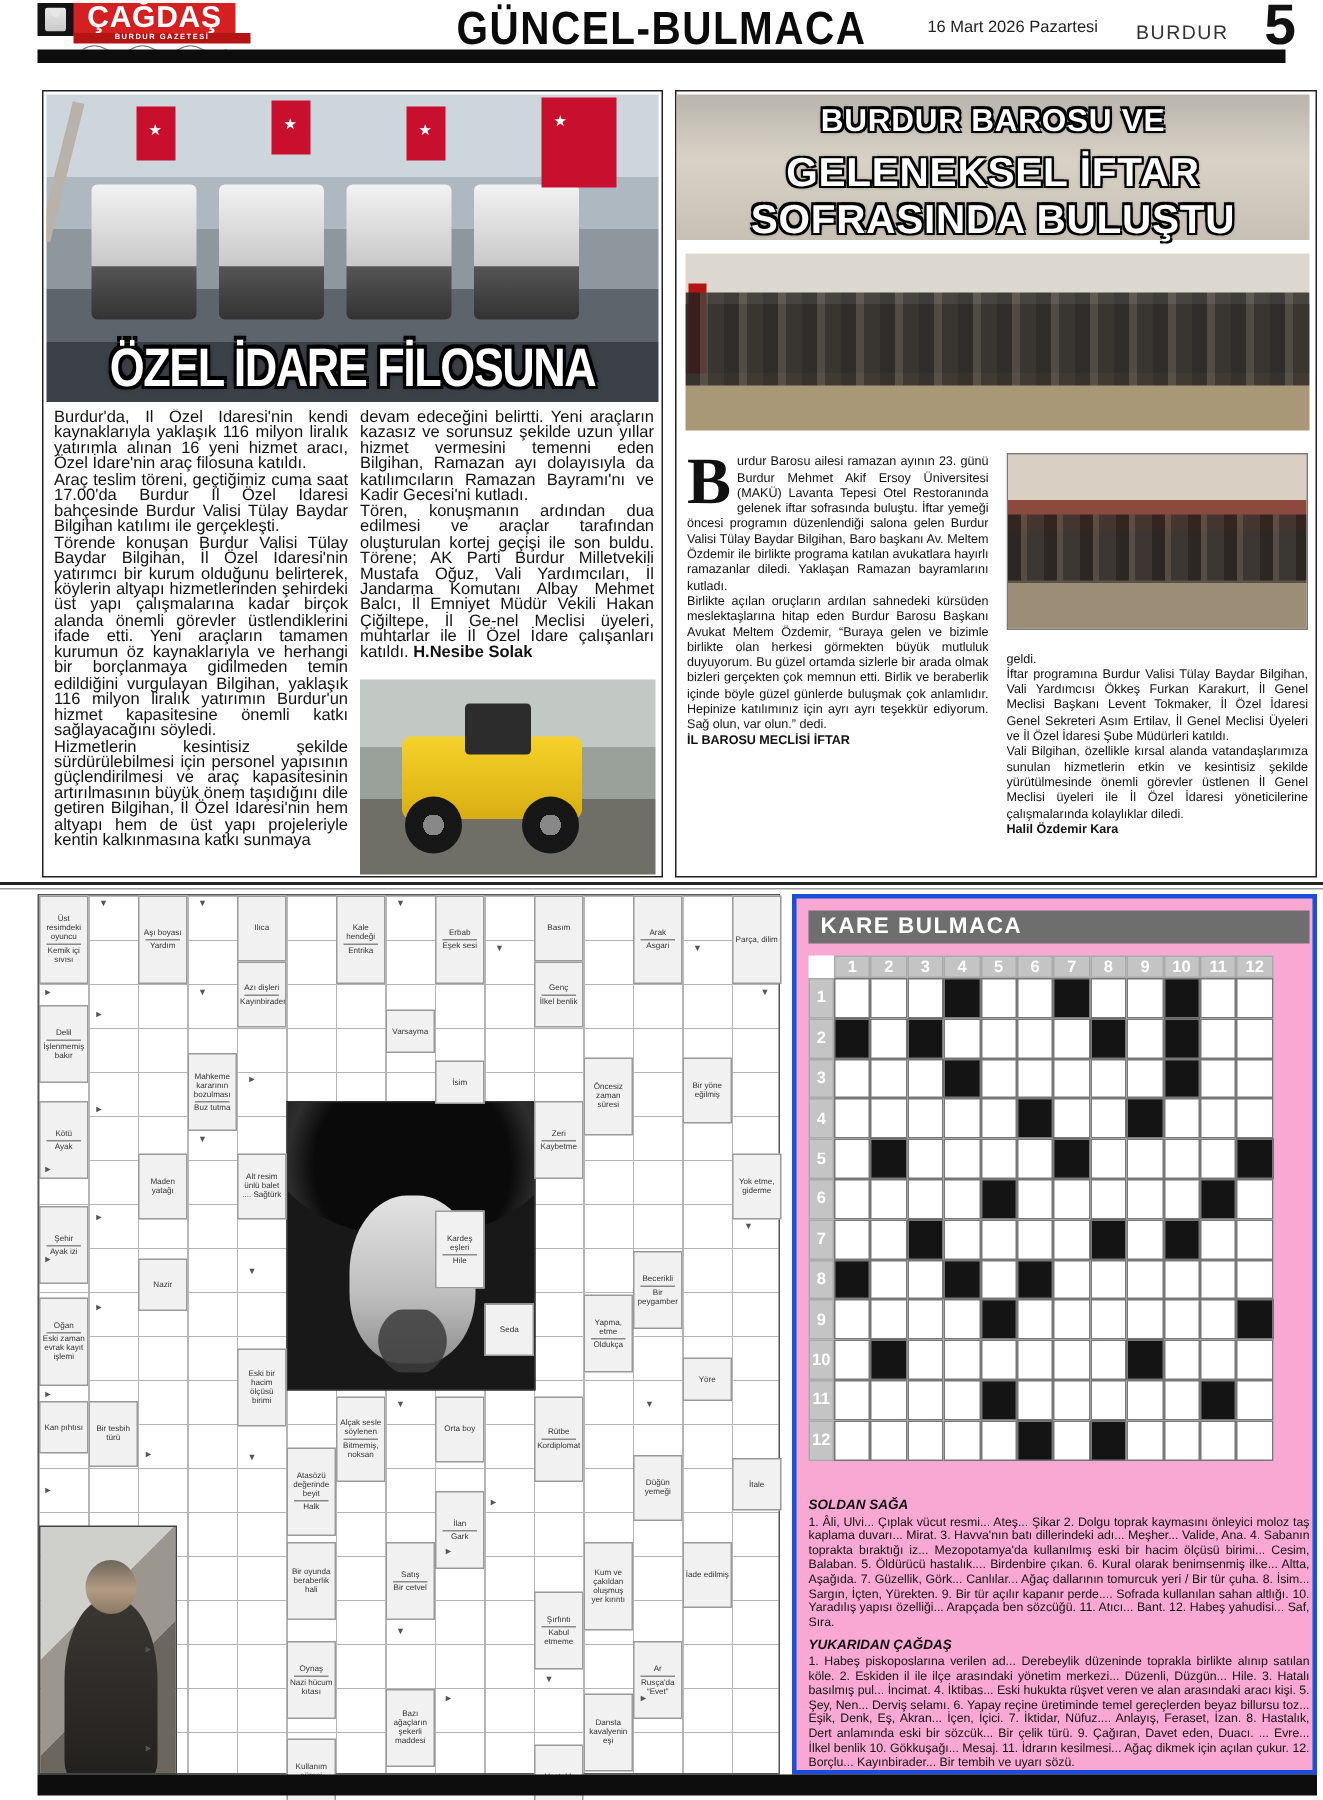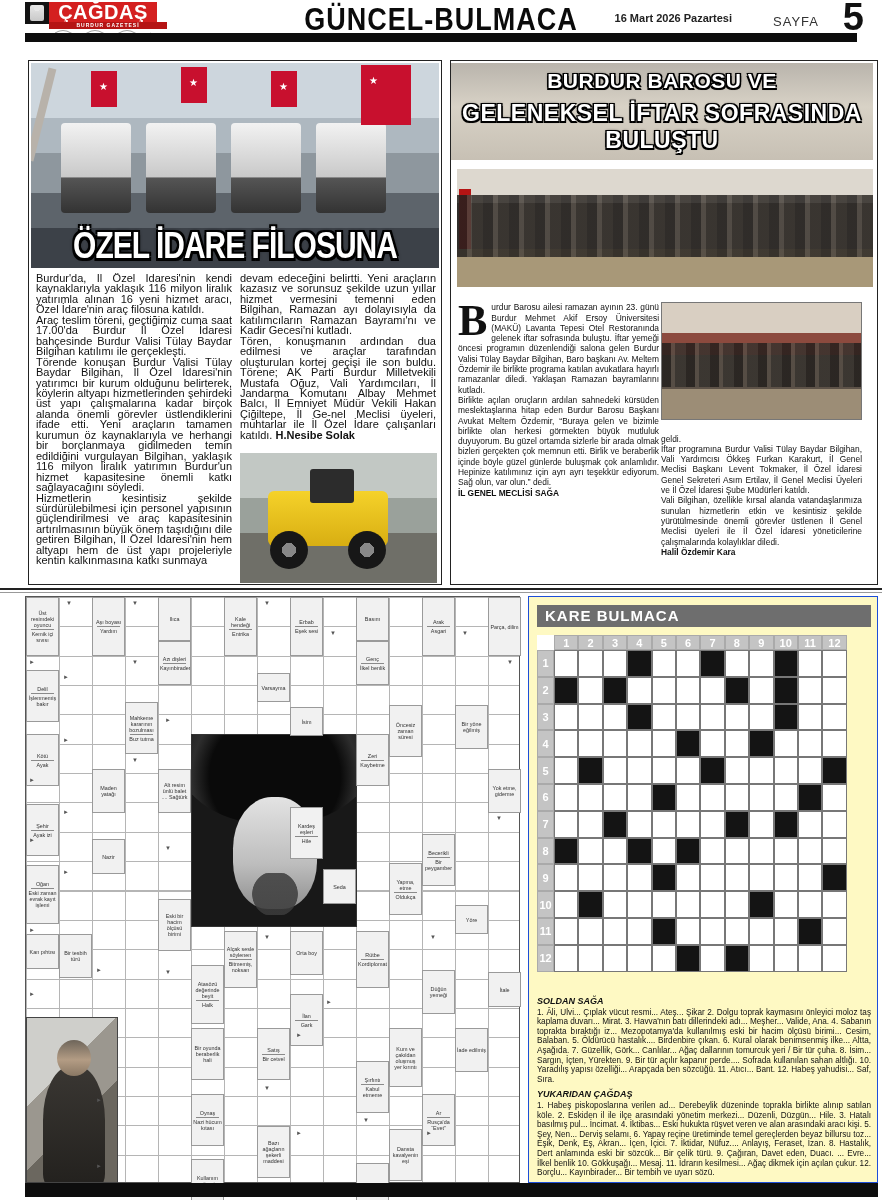--- a/index.html
+++ b/index.html
@@ -16,21 +16,21 @@
      linear-gradient(#fff,#ddd);border-radius:2px;opacity:.9;}
   .logo-red{position:absolute;left:24px;top:0;width:108px;height:22px;background:#d42020;
      color:#fff;font-weight:bold;font-size:20px;letter-spacing:.5px;text-align:center;line-height:21px;}
   .logo-sub{position:absolute;left:24px;top:20px;width:118px;height:7px;background:#b51414;
      color:#fff;font-size:5px;font-weight:bold;text-align:center;line-height:7px;letter-spacing:1px;}
   .logo-script{position:absolute;left:26px;top:27px;width:120px;height:6px;
      font-family:"Liberation Serif",serif;font-style:italic;font-size:5px;color:#666;text-align:center;}
   .ptitle{position:absolute;left:241px;top:2px;width:400px;text-align:center;
      font-family:"Liberation Sans",sans-serif;font-weight:bold;font-size:27px;letter-spacing:1px;color:#0b0b0b;
      transform:scaleY(1.15);transform-origin:top;}
-  .pdate{position:absolute;right:150px;top:12px;font-size:11px;color:#222;font-weight:bold;}
+  .pdate{position:absolute;right:150px;top:12px;font-size:11px;color:#222;font-weight:normal;}
   .sayfa{position:absolute;right:63px;top:14px;font-size:13px;color:#333;letter-spacing:1px;}
   .pnum{position:absolute;right:18px;top:-4px;font-size:38px;font-weight:bold;color:#111;}
   .hdr-bar{position:absolute;left:25px;right:25px;top:33px;height:9px;background:#0d0d0d;}
 
   
   .artL{position:absolute;left:28px;top:60px;width:414px;height:525px;border:1px solid #222;background:#fff;}
   .artL .photo{position:absolute;left:2px;top:2px;width:408px;height:205px;overflow:hidden;
      background:linear-gradient(#cdd6dd 0 55px,#aeb8c0 55px 90px,#8e979e 90px 130px,#5d646b 130px 165px,#3c4148 165px 205px);}
   .truck{position:absolute;top:60px;width:70px;height:90px;background:linear-gradient(#f2f2f2,#c9c9c9 60%,#555 61%,#333);border-radius:4px;}
   .flag{position:absolute;width:26px;height:36px;background:#c8102e;}
@@ -50,30 +50,30 @@
      background:linear-gradient(#c2c8c4 0 45px,#9aa19b 45px 80px,#6f6f68 80px);}
   .loader-body{position:absolute;left:28px;top:38px;width:120px;height:55px;background:linear-gradient(#f5d22a,#d8ae12);border-radius:6px;}
   .loader-cab{position:absolute;left:70px;top:16px;width:44px;height:34px;background:#2c2c2c;border-radius:3px;}
   .wheel{position:absolute;top:78px;width:38px;height:38px;background:radial-gradient(circle,#888 0 7px,#171717 7px);border-radius:50%;}
 
   .artR{position:absolute;left:450px;top:60px;width:428px;height:525px;border:1px solid #222;background:#fff;}
   .artR .head-photo{position:absolute;left:0;top:2px;width:422px;height:97px;
      background:linear-gradient(#b9b4ac,#d8d2c6 45%,#c7c0b4);}
   .hline{position:relative;text-align:center;font-weight:bold;color:#fff;letter-spacing:.5px;
      text-shadow:0 0 3px #000,1.5px 1.5px 0 #000,-1.5px -1.5px 0 #000,1.5px -1.5px 0 #000,-1.5px 1.5px 0 #000;}
-  .hl1{font-size:21px;margin-top:6px;} .hl2{font-size:21px;margin-top:4px;} .hl3{font-size:23px;margin-top:7px;}
+  .hl1{font-size:21px;margin-top:6px;} .hl2{font-size:21px;margin-top:4px;} .hl3{font-size:27px;margin-top:7px;}
   .groupph{position:absolute;left:6px;top:108px;width:416px;height:118px;overflow:hidden;
      background:linear-gradient(#ddd8cf 0 34px,#7a746c 34px 80px,#a89878 80px);}
   .crowd{position:absolute;left:0;top:26px;width:100%;height:62px;
      background:repeating-linear-gradient(90deg,#23201e 0 10px,#4a443e 10px 15px,#2e2a26 15px 26px);opacity:.85;}
   .rflag{position:absolute;left:2px;top:20px;width:12px;height:60px;background:#b51414;}
   .rcols{position:absolute;left:7px;top:231px;width:414px;height:288px;overflow:hidden;}
   .rcol{position:absolute;top:0;width:201px;font-size:8.4px;line-height:10.3px;text-align:justify;
      white-space:pre-line;overflow:hidden;height:288px;}
-  .rc1{left:0;} .rc2{left:203px;}
+  .rc1{left:0;} .rc2{left:213px;}
   .dropcap{float:left;font-size:44px;line-height:34px;font-weight:bold;padding:2px 4px 0 0;font-family:"Liberation Serif",serif;}
   .subhead{font-weight:bold;}
   .insetph{width:201px;height:118px;margin-bottom:3px;border:1px solid #777;
      background:linear-gradient(#d9cfc2 0 30px,#8c4a3e 30px 52px,#5d5248 52px 86px,#9c8d76 86px);position:relative;overflow:hidden;}
   .icrowd{position:absolute;left:0;top:40px;width:100%;height:44px;
      background:repeating-linear-gradient(90deg,#1f1c1a 0 9px,#544c44 9px 13px,#33302c 13px 24px);opacity:.8;}
   .byline{font-weight:bold;}
 
   
   .midrule{position:absolute;left:0;right:0;top:588px;height:2px;background:#222;}
@@ -97,21 +97,21 @@
   .beard{position:absolute;left:52px;top:138px;width:62px;height:42px;border-radius:40%;
       background:radial-gradient(circle,#3c3c3c 0 60%,transparent 62%);opacity:.85;}
   .man2ph{position:absolute;left:0px;top:420px;width:92px;height:166px;overflow:hidden;border:1px solid #444;
       background:linear-gradient(135deg,#cfcfcb 0 35%,#9b978f 35% 60%,#6b675f 60%);}
   .man2{position:absolute;left:16px;top:48px;width:62px;height:120px;border-radius:45% 45% 10% 10%;
       background:linear-gradient(#3a3733,#23211e);}
   .man2:before{content:"";position:absolute;left:14px;top:-26px;width:34px;height:36px;border-radius:50%;
       background:linear-gradient(#6e655a,#b39c84 55%,#8a7864);}
 
   
-  .kare{position:absolute;left:528px;top:596px;width:350px;height:587px;border:1px solid #1d4ed8;background:#fef9c3;}
+  .kare{position:absolute;left:528px;top:596px;width:350px;height:587px;border:3px solid #1d4ed8;background:#f9a8d4;}
   .ktitle{position:absolute;left:8px;top:8px;width:334px;height:22px;background:#6e6e6e;color:#fff;
       font-weight:bold;font-size:15px;line-height:22px;padding-left:8px;letter-spacing:1px;}
   .kgrid{position:absolute;left:8px;top:38px;}
   .krow{display:flex;}
   .kc{width:24.4px;height:26.8px;border:0.5px solid #777;background:#fff;}
   .kc.black{background:#141414;}
   .klabel{width:17px;height:26.8px;background:#c4c4c4;color:#fff;font-weight:bold;font-size:11px;
       display:flex;align-items:center;justify-content:center;border:0.5px solid #aaa;}
   .knum{width:24.4px;height:15px;background:#c4c4c4;color:#fff;font-weight:bold;font-size:11px;
       display:flex;align-items:center;justify-content:center;border:0.5px solid #aaa;}
@@ -129,21 +129,21 @@
         <div class="logo-fig" data-name="logo-figure-icon"></div>
       </div>
     <div class="logo-red" data-name="logo-title">ÇAĞDAŞ</div>
     <div class="logo-sub" data-name="logo-subtitle">BURDUR GAZETESİ</div>
     <svg class="logo-script" data-name="logo-tagline-script" viewBox="0 0 120 6" width="120" height="6">
         <path d="M4 4 q8 -5 16 0 t16 0 t16 0 t16 0 t16 0 t16 0" stroke="#777" fill="none" stroke-width="0.7"></path>
       </svg>
   </div>
   <div class="ptitle" data-name="page-title">GÜNCEL-BULMACA</div>
   <div class="pdate" data-name="page-date">16 Mart 2026 Pazartesi</div>
-  <div class="sayfa" data-name="page-label">SAYFA</div>
+  <div class="sayfa" data-name="page-label">BURDUR</div>
   <div class="pnum" data-name="page-number">5</div>
 </div>
 <div class="hdr-bar" data-name="header-divider-bar"></div>
 
 <div class="artL" data-name="article-left">
   <div class="photo" data-name="trucks-photo">
     <div class="crane" data-name="crane-shape"></div>
     <div class="truck" data-name="truck-shape" style="left:30px;"></div>
     <div class="truck" data-name="truck-shape" style="left:115px;"></div>
     <div class="truck" data-name="truck-shape" style="left:200px;"></div>
@@ -176,21 +176,21 @@
     <div class="hline hl3" data-name="article-right-headline-line3">GELENEKSEL İFTAR SOFRASINDA BULUŞTU</div>
   </div>
   <div class="groupph" data-name="group-photo">
     <div class="rflag" data-name="turkish-flag"></div>
     <div class="crowd" data-name="crowd-silhouette"></div>
   </div>
   <div class="rcols">
     <div class="rcol rc1" data-name="article-right-column-1">
       <span class="dropcap" data-name="drop-cap">B</span><span data-name="article-right-col1-p1">urdur Barosu ailesi ramazan ayının 23. günü Burdur Mehmet Akif Ersoy Üniversitesi (MAKÜ) Lavanta Tepesi Otel Restoranında gelenek iftar sofrasında buluştu. İftar yemeği öncesi programın düzenlendiği salona gelen Burdur Valisi Tülay Baydar Bilgihan, Baro başkanı Av. Meltem Özdemir ile birlikte programa katılan avukatlara hayırlı ramazanlar diledi. Yaklaşan Ramazan bayramlarını kutladı.
 Birlikte açılan oruçların ardılan sahnedeki kürsüden meslektaşlarına hitap eden Burdur Barosu Başkanı Avukat Meltem Özdemir, “Buraya gelen ve bizimle birlikte olan herkesi görmekten büyük mutluluk duyuyorum. Bu güzel ortamda sizlerle bir arada olmak bizleri gerçekten çok memnun etti. Birlik ve beraberlik içinde böyle güzel günlerde buluşmak çok anlamlıdır. Hepinize katılımınız için ayrı ayrı teşekkür ediyorum. Sağ olun, var olun.” dedi.</span>
-      <div class="subhead" data-name="article-right-subhead">İL GENEL MECLİSİ SAĞA</div>
+      <div class="subhead" data-name="article-right-subhead">İL BAROSU MECLİSİ İFTAR</div>
     </div>
     <div class="rcol rc2" data-name="article-right-column-2">
       <div class="insetph" data-name="iftar-inset-photo"><div class="icrowd" data-name="crowd-silhouette"></div></div>
       <span data-name="article-right-col2-text">geldi.
 İftar programına Burdur Valisi Tülay Baydar Bilgihan, Vali Yardımcısı Ökkeş Furkan Karakurt, İl Genel Meclisi Başkanı Levent Tokmaker, İl Özel İdaresi Genel Sekreteri Asım Ertilav, İl Genel Meclisi Üyeleri ve İl Özel İdaresi Şube Müdürleri katıldı.
 Vali Bilgihan, özellikle kırsal alanda vatandaşlarımıza sunulan hizmetlerin etkin ve kesintisiz şekilde yürütülmesinde önemli görevler üstlenen İl Genel Meclisi üyeleri ile İl Özel İdaresi yöneticilerine çalışmalarında kolaylıklar diledi.</span>
       <div class="byline" data-name="article-right-byline">Halil Özdemir Kara</div>
     </div>
   </div>
 </div>

